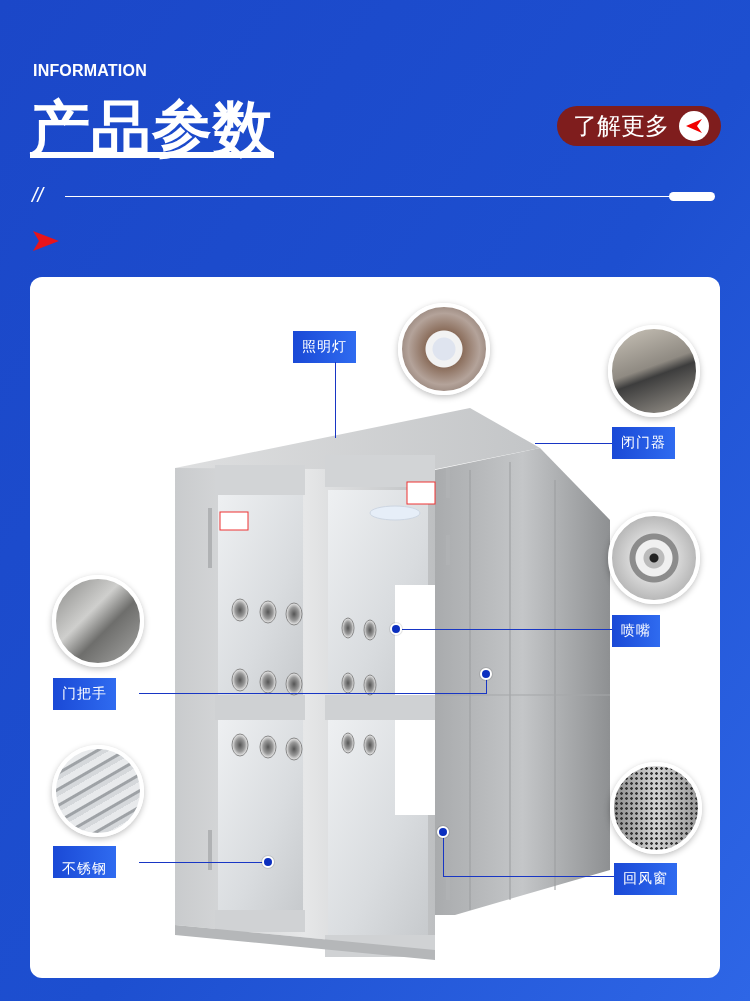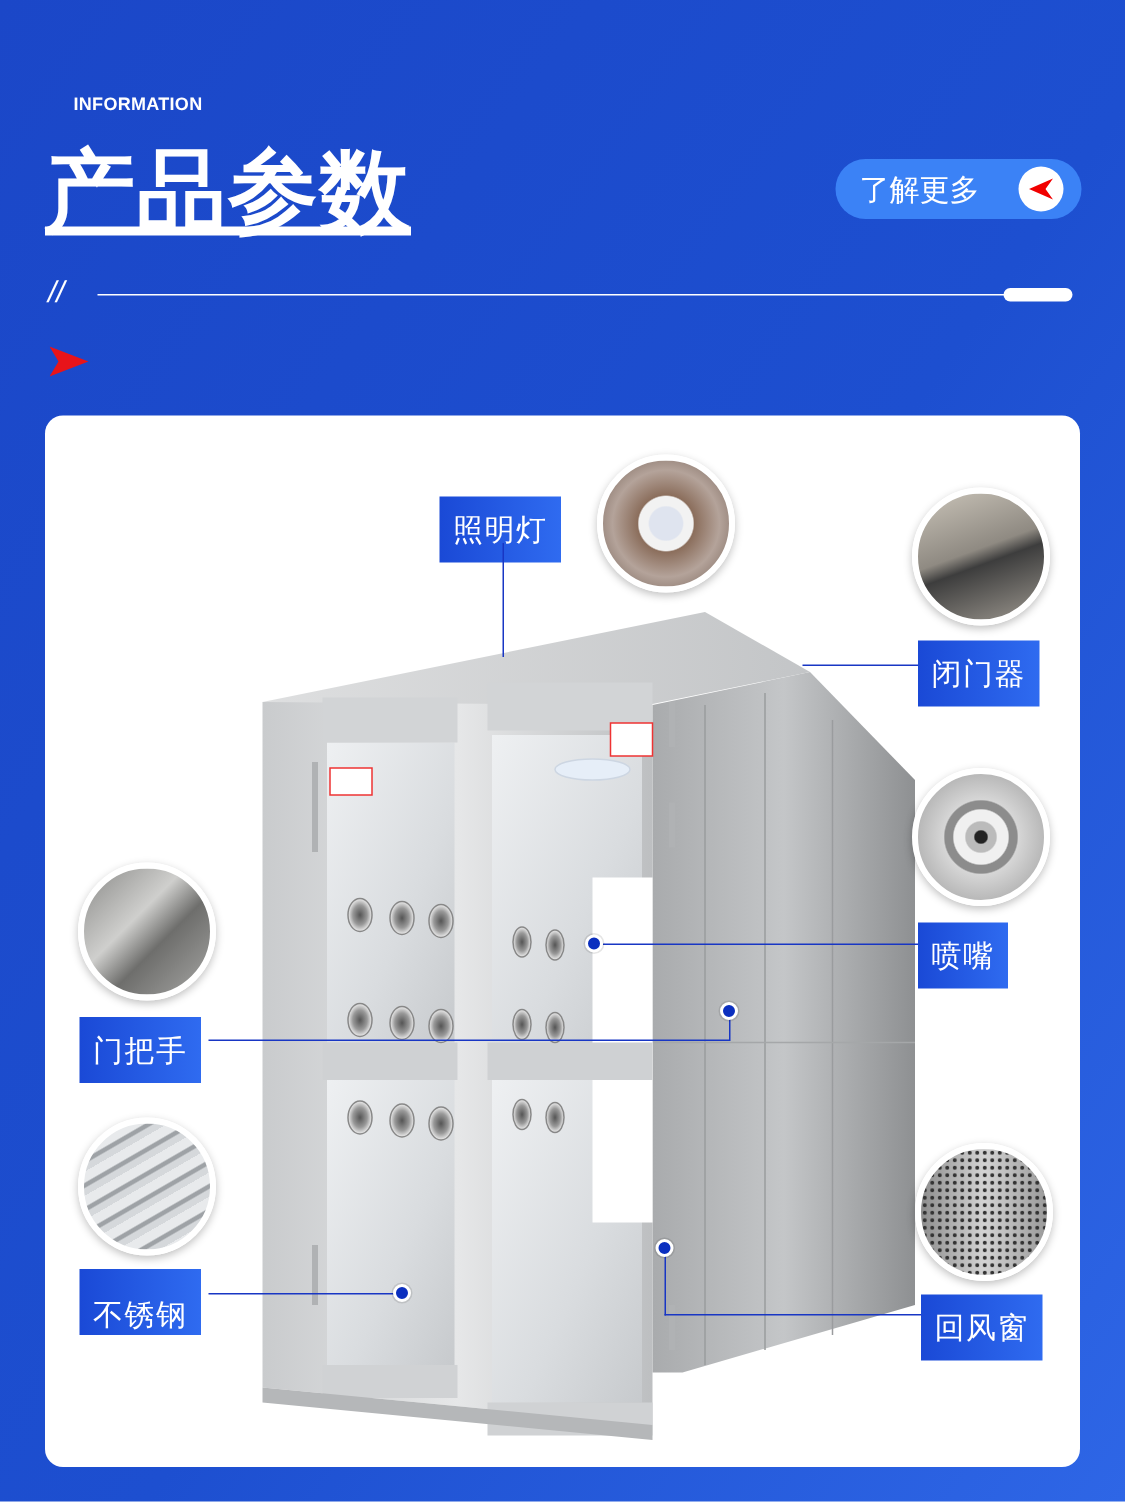--- a/index.html
+++ b/index.html
@@ -6,44 +6,44 @@
   html, body { width: 750px; height: 1001px; overflow: hidden; }
   body {
     position: relative;
     background: linear-gradient(125deg, #1b47c8 0%, #1d4fd0 55%, #2e66e6 100%);
     font-family: "DejaVu Sans", "Liberation Sans", sans-serif;
     color: #fff;
   }
   .abs { position: absolute; }
 
   
-  .eyebrow { left: 49px; top: 62px; font-family: "Liberation Sans", sans-serif; font-weight: 700; font-size: 12px; letter-spacing: 0.2px; }
+  .eyebrow { left: 33px; top: 62px; font-family: "Liberation Sans", sans-serif; font-weight: 700; font-size: 16px; letter-spacing: 0.2px; }
   .title { left: 30px; top: 92px; font-weight: 700; font-size: 60px; letter-spacing: 1px; line-height: 72px; text-decoration: underline; }
   .more-btn {
     left: 557px; top: 106px; width: 164px; height: 40px; border-radius: 20px;
-    background: #3b82f6; display: flex; align-items: center; padding-left: 16px;
-    font-size: 20px; color: #fff; cursor: pointer;
+    background: #7f1d1d; display: flex; align-items: center; padding-left: 16px;
+    font-size: 24px; color: #fff; cursor: pointer;
   }
   .more-btn .arrow-circle {
     position: absolute; right: 12px; top: 5px; width: 30px; height: 30px; border-radius: 50%;
     background: #fff; display: flex; align-items: center; justify-content: center;
   }
   .slashes { left: 32px; top: 184px; font-family: "Liberation Sans", sans-serif; font-style: italic; font-size: 20px; }
   .divider-line { left: 65px; top: 196px; width: 610px; height: 1px; background: #fff; }
   .divider-pill { left: 669px; top: 192px; width: 46px; height: 9px; border-radius: 5px; background: #fff; }
   .subhead { left: 33px; top: 231px; display: flex; align-items: center; font-size: 21px; }
   .subhead .tri { width: 26px; height: 20px; margin-right: 14px; }
 
   
   .card { left: 30px; top: 277px; width: 690px; height: 701px; background: #fff; border-radius: 12px; overflow: visible; }
 
   
   .tag {
-    position: absolute; height: 44px; padding: 0 9px; display: flex; align-items: center;
-    background: linear-gradient(90deg, #1a49d6, #2f6bf0); color: #fff; font-size: 20px; letter-spacing: 1px;
+    position: absolute; height: 32px; padding: 0 9px; display: flex; align-items: center;
+    background: linear-gradient(90deg, #1a49d6, #2f6bf0); color: #fff; font-size: 14px; letter-spacing: 1px;
   }
   .line { position: absolute; background: #1836c4; }
   .dot {
     position: absolute; width: 12px; height: 12px; border-radius: 50%;
     background: #0b2fbf; border: 2px solid #fff; box-shadow: 0 0 0 1px rgba(0,0,0,0.1);
   }
   .thumb {
     position: absolute; width: 92px; height: 92px; border-radius: 50%;
     border: 4px solid #fff; box-shadow: 0 2px 6px rgba(0,0,0,0.25); overflow: hidden;
   }

